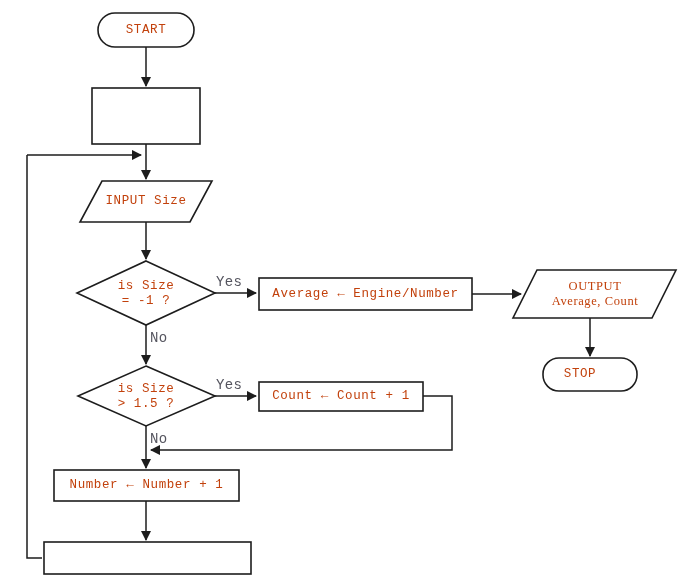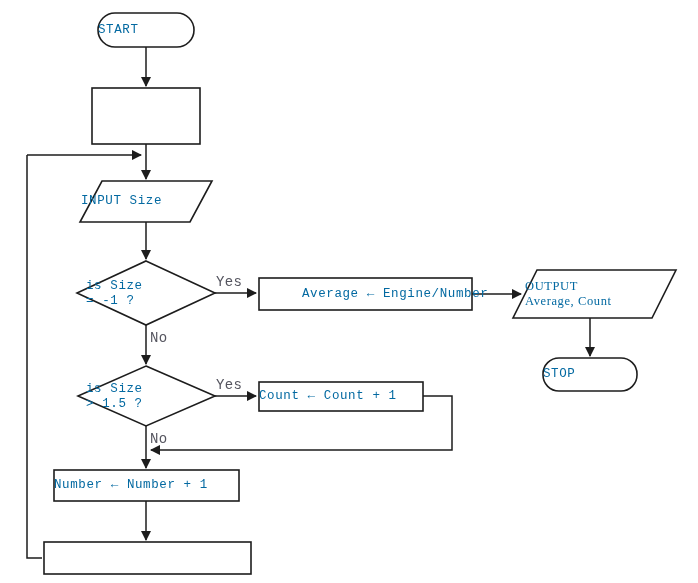--- a/index.html
+++ b/index.html
@@ -33,21 +33,22 @@
   .conn {
     stroke: #1d1d1d;
     stroke-width: 1.5;
     fill: none;
   }
   .node-text {
     position: absolute;
     font-family: "Liberation Mono", "DejaVu Sans Mono", monospace;
     font-size: 12.5px;
     line-height: 15px;
-    color: #0369a1;
+    color: #c2410c;
+    text-align: center;
     letter-spacing: 0.6px;
     white-space: pre;
     pointer-events: none;
     user-select: none;
   }
   .edge-label {
     position: absolute;
     font-family: "Liberation Mono", "DejaVu Sans Mono", monospace;
     font-size: 14px;
     color: #55555f;
@@ -116,21 +117,21 @@
   </svg>
 
   <div class="node-text" style="left:98px; top:23px; width:96px;">START</div>
 
 
   <div class="node-text" style="left:81px; top:194px; width:130px;">INPUT Size</div>
 
   <div class="node-text" style="left:86px; top:279px; width:120px;">is Size
 = -1 ?</div>
 
-  <div class="node-text" style="left:259px; top:287px; width:213px;padding-left:43px;">Average ← Engine/Number</div>
+  <div class="node-text" style="left:259px; top:287px; width:213px;">Average ← Engine/Number</div>
 
   <div class="node-text" style="left:525px; top:279px; width:140px;font-family:Liberation Serif, serif;">OUTPUT
 Average, Count</div>
 
   <div class="node-text" style="left:543px; top:367px; width:74px;">STOP</div>
 
   <div class="node-text" style="left:86px; top:382px; width:120px;">is Size
 &gt; 1.5 ?</div>
 
   <div class="node-text" style="left:259px; top:389px; width:164px;">Count ← Count + 1</div>

